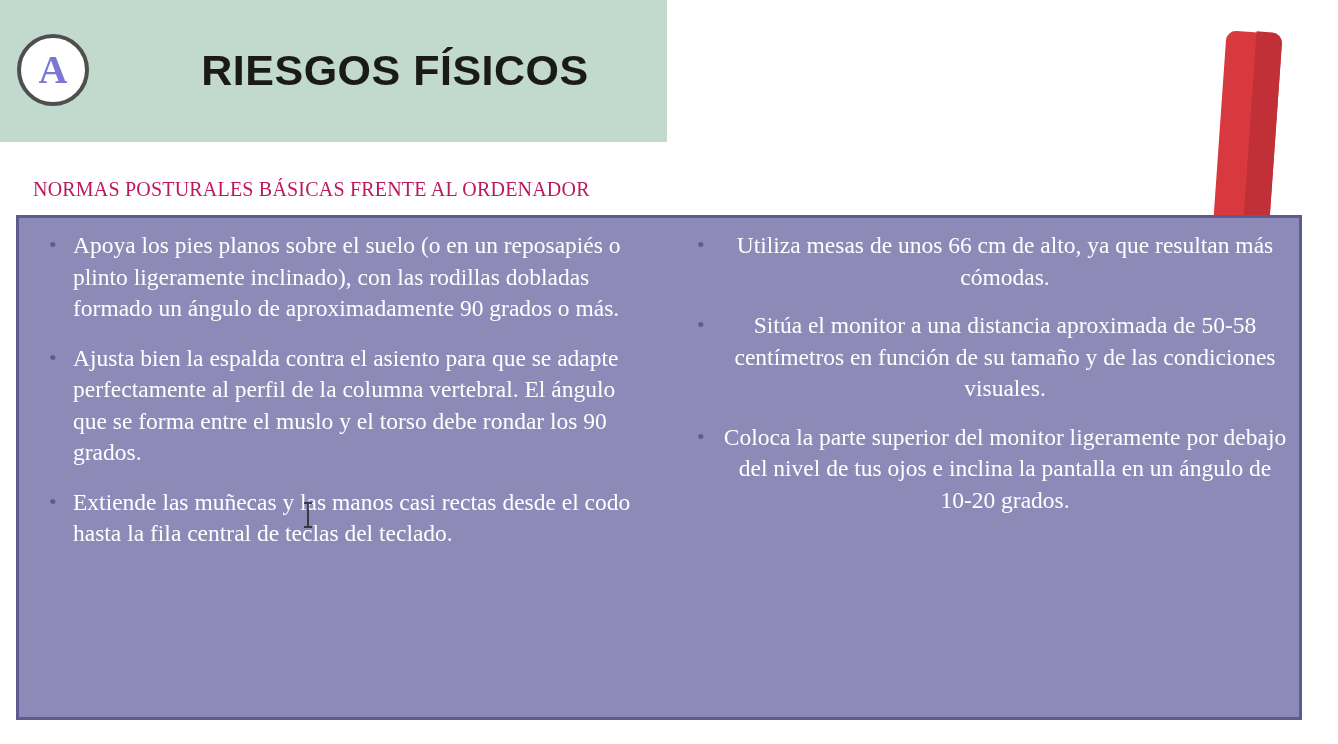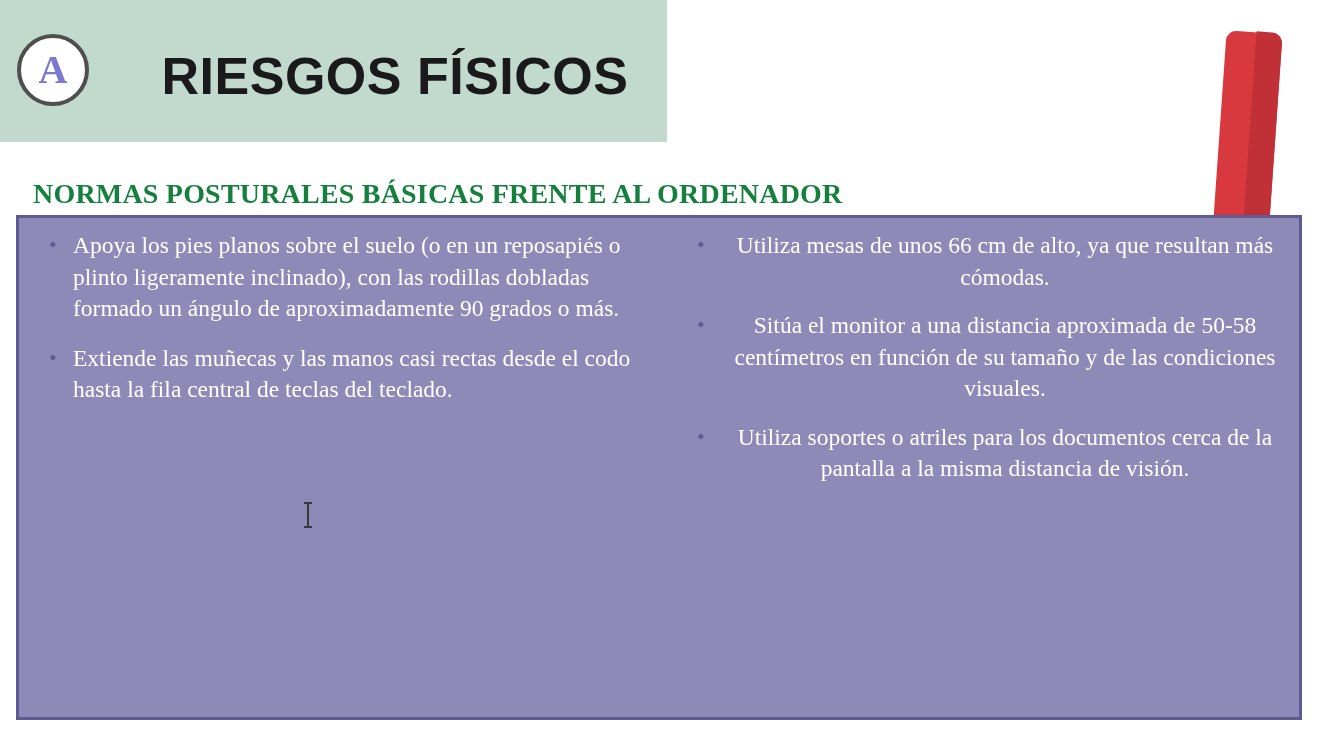--- a/index.html
+++ b/index.html
@@ -41,28 +41,28 @@
   .logo-letter {
     font-family: "Liberation Serif", serif;
     font-size: 40px;
     font-weight: bold;
     color: #7b78d4;
     line-height: 1;
   }
   .header-title {
     position: absolute;
     left: 140px;
-    top: 40px;
+    top: 34px;
     width: 510px;
     height: 72px;
     display: flex;
     align-items: center;
     justify-content: center;
     font-family: "Liberation Sans", sans-serif;
-    font-size: 52px;
+    font-size: 43px;
     font-weight: bold;
     color: #1a1a1a;
     letter-spacing: 0.5px;
   }
 
   
   .excl-wrap {
     position: absolute;
     left: 1205px;
     top: 20px;
@@ -109,23 +109,23 @@
     border-radius: 0 12px 12px 0;
     transform: rotate(4deg);
   }
 
   
   .subtitle {
     position: absolute;
     left: 33px;
     top: 178px;
     font-family: "Liberation Serif", serif;
-    font-size: 28px;
-    font-weight: bold;
-    color: #15803d;
+    font-size: 20px;
+    font-weight: normal;
+    color: #be185d;
     letter-spacing: 0.2px;
   }
 
   
   .panel {
     position: absolute;
     left: 16px;
     top: 215px;
     width: 1286px;
     height: 505px;
@@ -215,25 +215,26 @@
   <div class="excl-dot"></div>
   <div class="excl-dot-shade"></div>
 </div>
 
 <div class="subtitle">NORMAS POSTURALES BÁSICAS FRENTE AL ORDENADOR</div>
 
 <div class="panel">
   <div class="col col-left">
     <ul class="bullets">
       <li>Apoya los pies planos sobre el suelo (o en un reposapiés o plinto ligeramente inclinado), con las rodillas dobladas formado un ángulo de aproximadamente 90 grados o más.</li>
+      <li>Ajusta bien la espalda contra el asiento para que se adapte perfectamente al perfil de la columna vertebral. El ángulo que se forma entre el muslo y el torso debe rondar los 90 grados.</li>
       <li>Extiende las muñecas y las manos casi rectas desde el codo hasta la fila central de teclas del teclado.</li>
     </ul>
   </div>
   <div class="col col-right">
     <ul class="bullets">
       <li>Utiliza mesas de unos 66 cm de alto, ya que resultan más cómodas.</li>
       <li>Sitúa el monitor a una distancia aproximada de 50-58 centímetros en función de su tamaño y de las condiciones visuales.</li>
-      <li>Utiliza soportes o atriles para los documentos cerca de la pantalla a la misma distancia de visión.</li>
+      <li>Coloca la parte superior del monitor ligeramente por debajo del nivel de tus ojos e inclina la pantalla en un ángulo de 10-20 grados.</li>
     </ul>
   </div>
 </div>
 
 <div class="caret"></div>
 
 </body></html>

